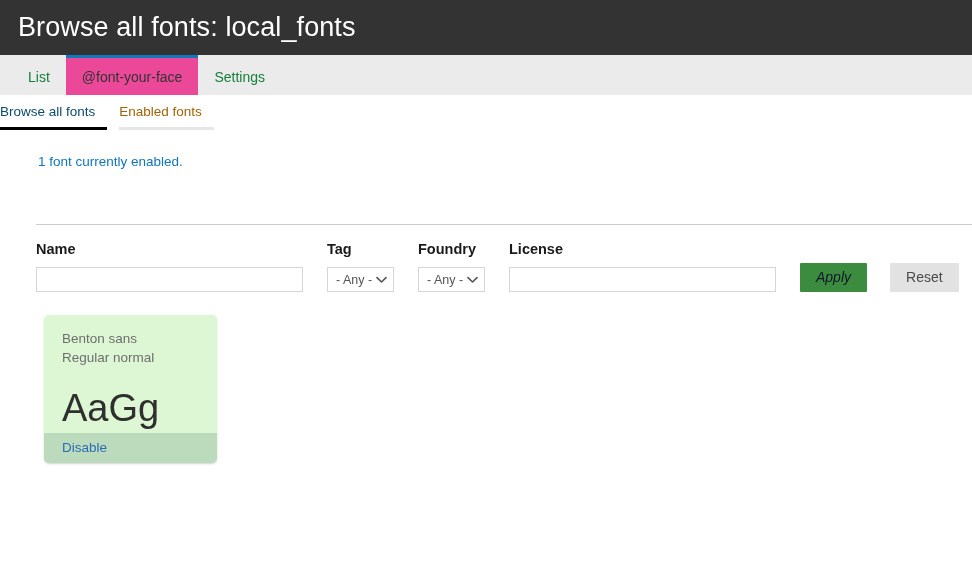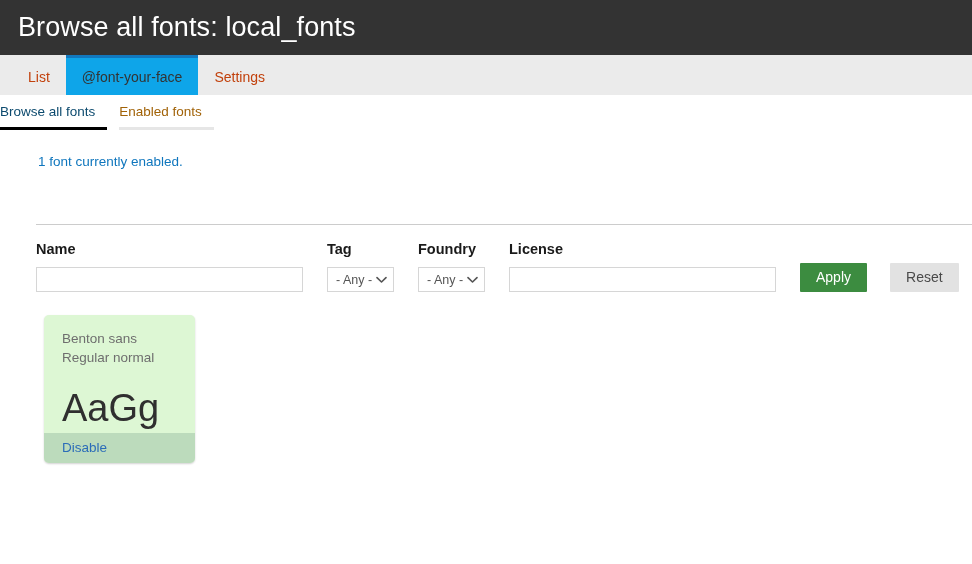--- a/index.html
+++ b/index.html
@@ -42,28 +42,28 @@
     display: flex;
     align-items: stretch;
     padding-left: 12px;
     box-sizing: border-box;
   }
   .primary-tab {
     display: flex;
     align-items: center;
     padding: 0 16px;
     font-size: 14px;
-    color: #c2410c;
+    color: #15803d;
     border-top: 3px solid transparent;
     box-sizing: border-box;
     cursor: pointer;
     white-space: nowrap;
   }
   .primary-tab.is-active {
-    background: #0ea5e9;
+    background: #ec4899;
     color: #333333;
     border-top-color: #1278be;
   }
 
   
   .secondary-tabs {
     display: flex;
     align-items: stretch;
     height: 35px;
     padding-left: 0px;
@@ -204,36 +204,37 @@
     font-family: "Liberation Sans", sans-serif;
     font-size: 14px;
     border: none;
     cursor: pointer;
     padding: 6px 16px;
     line-height: 1.25;
     border-radius: 1px;
   }
   .btn-primary {
     background: #3c8c40;
-    color: #ffffff;
+    color: #0f172a;
+    font-style: italic;
   }
   .btn-secondary {
     background: #e2e2e2;
     color: #4a4a4a;
   }
 
   
   .cards {
     padding: 23px 0 0 44px;
     display: flex;
     flex-wrap: wrap;
     gap: 16px;
   }
   .font-card {
-    width: 151px;
+    width: 173px;
     background: #ddf7d4;
     border-radius: 5px;
     overflow: hidden;
     box-shadow: 0 1px 2px rgba(0,0,0,0.18);
     display: flex;
     flex-direction: column;
   }
   .font-card-body {
     padding: 14px 14px 6px 18px;
     min-height: 106px;

